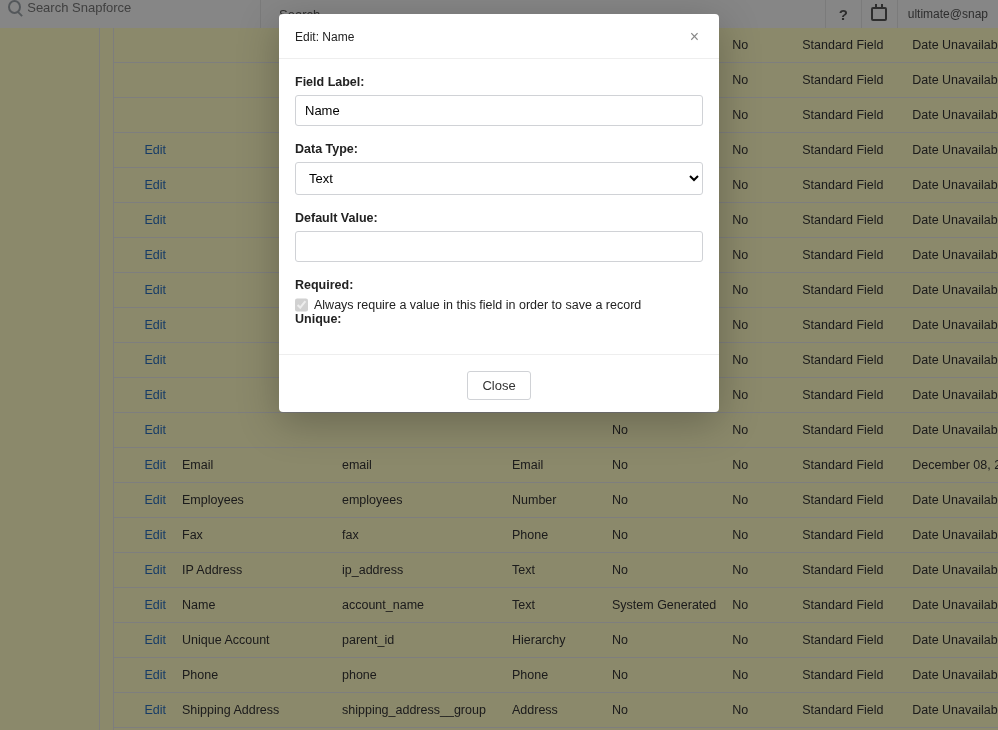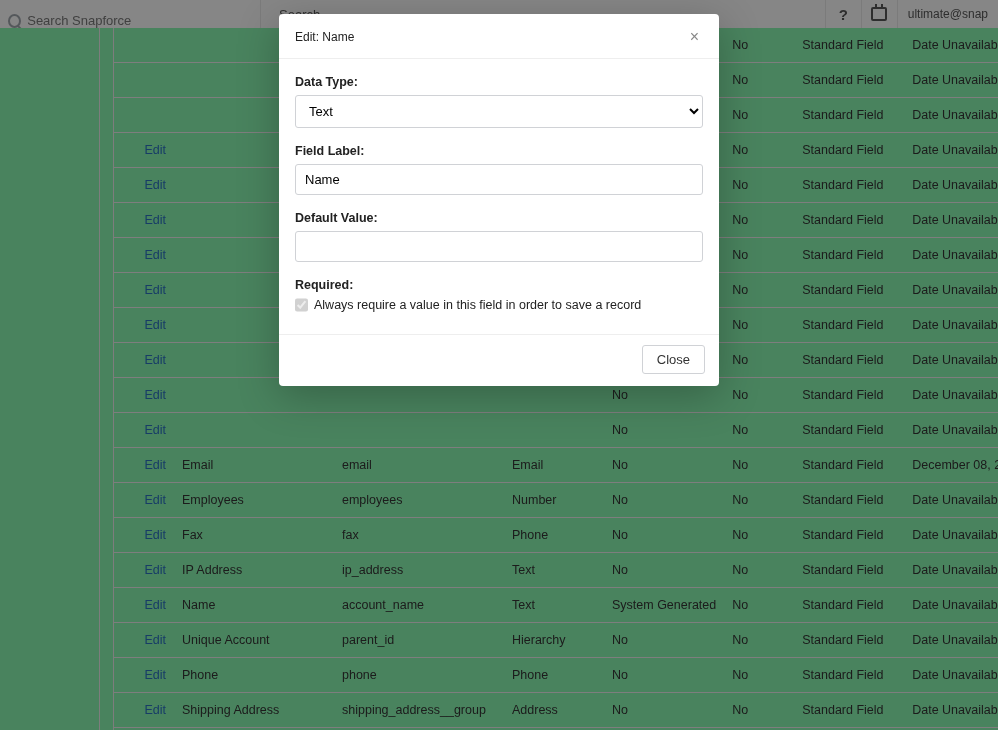--- a/index.html
+++ b/index.html
@@ -16,21 +16,21 @@
   .topbar {
     height: 28px;
     background: #f4f4f4;
     display: flex;
     align-items: stretch;
     width: 100%;
     position: absolute;
     top: 0; left: 0; right: 0;
   }
   .topbar .search-wrap {
-    display: flex; align-items: flex-end;
+    display: flex; align-items: flex-start;
     padding: 0 8px;
     width: 260px;
   }
   .topbar .search-wrap .mag {
     width: 14px; height: 14px;
     border: 2px solid #9aa0a6; border-radius: 50%;
     position: relative; margin-right: 6px;
   }
   .topbar .search-wrap .mag::after{
     content:""; position:absolute; width:2px; height:6px; background:#9aa0a6;
@@ -57,21 +57,21 @@
   .cal-icon {
     display:inline-block; width:16px; height:14px; border:2px solid #555; border-radius:2px;
     position:relative;
   }
   .cal-icon::before{content:""; position:absolute; top:-5px; left:2px; width:2px; height:4px; background:#555;}
   .cal-icon::after{content:""; position:absolute; top:-5px; right:2px; width:2px; height:4px; background:#555;}
 
   
   .page {
     position:absolute; inset:0; top:28px;
-    background:#86efac;
+    background:#fef9c3;
     overflow:hidden;
   }
   .sidebar-left-stub { position:absolute; left:0; top:0; bottom:0; width:100px; border-right:1px solid #e3e3e3; }
   .sidebar-left-stub2 { position:absolute; left:100px; top:0; bottom:0; width:14px; border-right:1px solid #e3e3e3; }
 
   .table-wrap {
     margin-left: 114px;
     overflow: hidden;
   }
   table.fields { width: 110%; border-collapse: collapse; }
@@ -129,22 +129,22 @@
     width:100%; padding:7px 9px; font-size:13px;
     border:1px solid #d0d2d6; border-radius:3px; outline:none;
     background:#fff;
   }
   .check-row { font-size:12.5px; color:#222; display:flex; gap:6px; }
   .check-row input[type=checkbox]{ margin:0; }
   .section-label { font-weight:600; font-size:12.5px; margin-bottom:6px; }
 
   .modal-footer {
     border-top:1px solid #eee;
-    padding: 10px 14px 12px 14px;
-    display:flex; justify-content:flex-end;
+    padding: 16px 14px 12px 14px;
+    display:flex; justify-content:center;
   }
   .modal-footer button {
     padding: 6px 14px;
     background:#fff; border:1px solid #d0d2d6; border-radius:3px;
     font-size:13px; color:#333; cursor:pointer;
   }
 </style>
 </head>
 <body>
 
@@ -390,41 +390,42 @@
 
 <div class="overlay">
   <div class="modal">
     <div class="modal-header">
       <h3>Edit: Name</h3>
       <span class="close">×</span>
     </div>
     <div class="modal-body">
 
       <div class="field-group">
+        <label>Field Label:</label>
+        <input type="text" value="Name" style="">
+      </div>
+
+      <div class="field-group">
         <label>Data Type:</label>
         <select>
           <option>Text</option>
         </select>
       </div>
 
       <div class="field-group">
-        <label>Field Label:</label>
-        <input type="text" value="Name" style="">
-      </div>
-
-      <div class="field-group">
         <label>Default Value:</label>
         <input type="text" value="" style="">
       </div>
 
       <div class="section-label">Required:</div>
       <div class="check-row">
         <input type="checkbox" id="req-cb" disabled="" checked="" style="">
         <span>Always require a value in this field in order to save a record</span>
       </div>
 
+      <div class="section-label">Unique:</div>
 
     </div>
     <div class="modal-footer">
       <button>Close</button>
     </div>
   </div>
 </div>
 
 </body></html>

